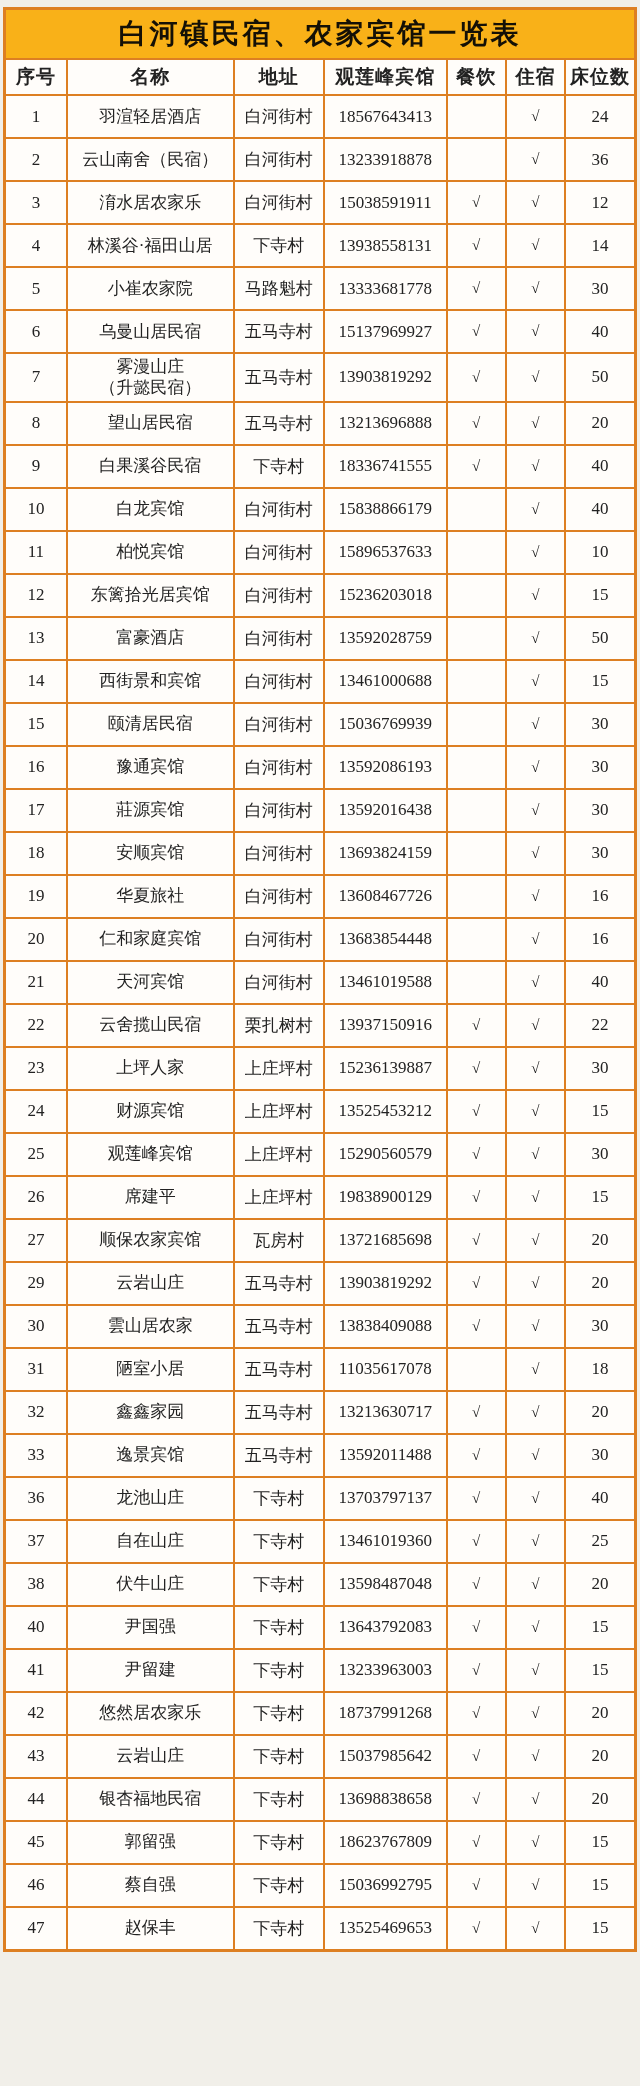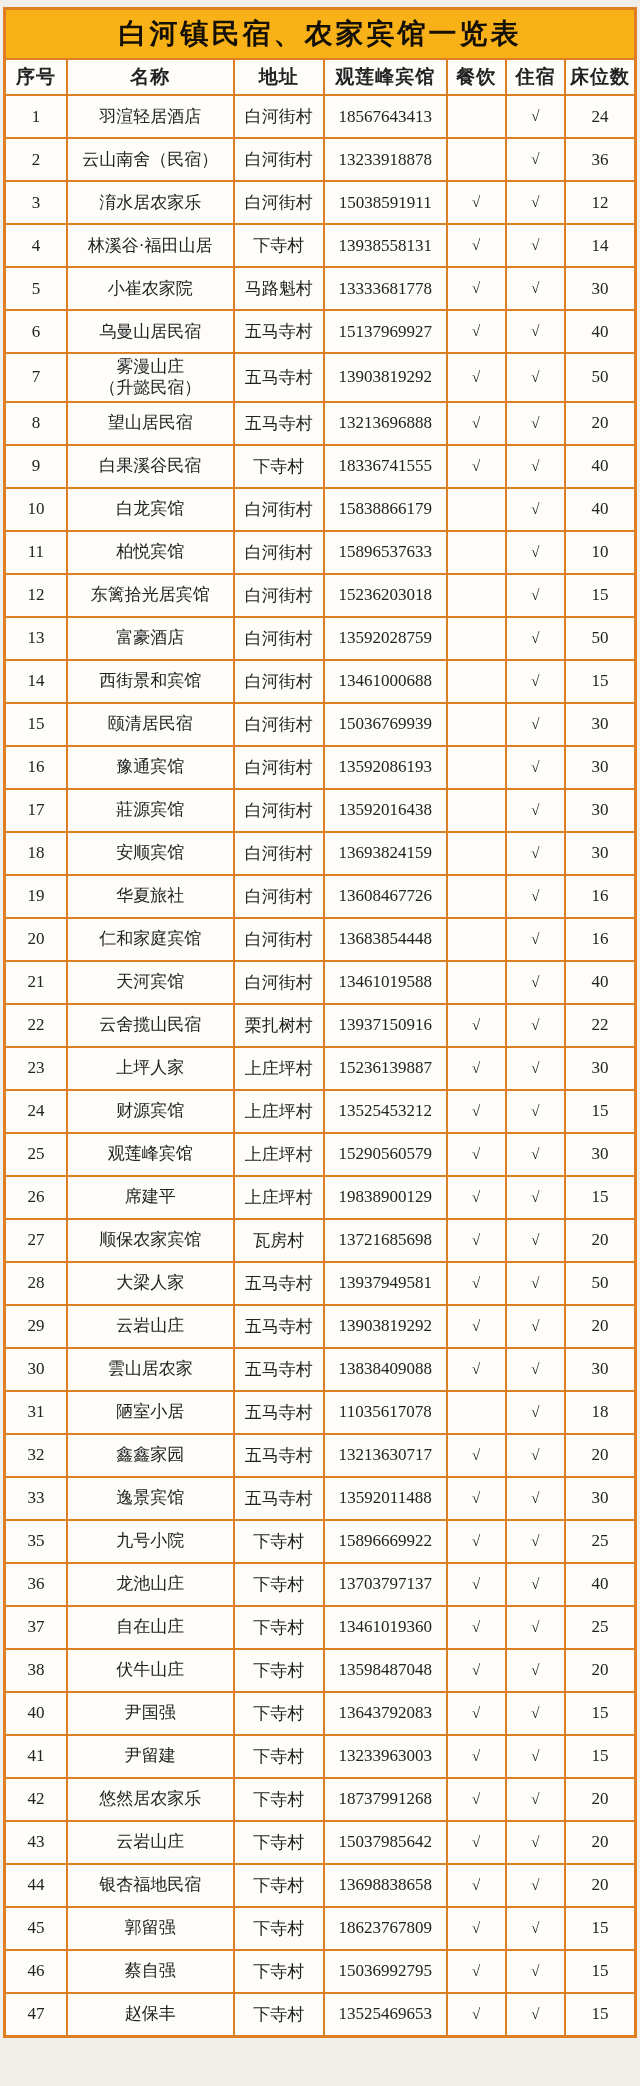--- a/index.html
+++ b/index.html
@@ -358,29 +358,20 @@
   <tr>
     <td>27</td>
     <td class="name-cell">顺保农家宾馆</td>
     <td>瓦房村</td>
     <td>13721685698</td>
     <td class="check-cell">√</td>
     <td class="check-cell">√</td>
     <td>20</td>
   </tr>
 
-  <tr>
-    <td>28</td>
-    <td class="name-cell">大梁人家</td>
-    <td>五马寺村</td>
-    <td>13937949581</td>
-    <td class="check-cell">√</td>
-    <td class="check-cell">√</td>
-    <td>50</td>
-  </tr>
 
   <tr>
     <td>29</td>
     <td class="name-cell">云岩山庄</td>
     <td>五马寺村</td>
     <td>13903819292</td>
     <td class="check-cell">√</td>
     <td class="check-cell">√</td>
     <td>20</td>
   </tr>
@@ -419,29 +410,20 @@
     <td>33</td>
     <td class="name-cell">逸景宾馆</td>
     <td>五马寺村</td>
     <td>13592011488</td>
     <td class="check-cell">√</td>
     <td class="check-cell">√</td>
     <td>30</td>
   </tr>
 
 
-  <tr>
-    <td>35</td>
-    <td class="name-cell">九号小院</td>
-    <td>下寺村</td>
-    <td>15896669922</td>
-    <td class="check-cell">√</td>
-    <td class="check-cell">√</td>
-    <td>25</td>
-  </tr>
 
   <tr>
     <td>36</td>
     <td class="name-cell">龙池山庄</td>
     <td>下寺村</td>
     <td>13703797137</td>
     <td class="check-cell">√</td>
     <td class="check-cell">√</td>
     <td>40</td>
   </tr>

